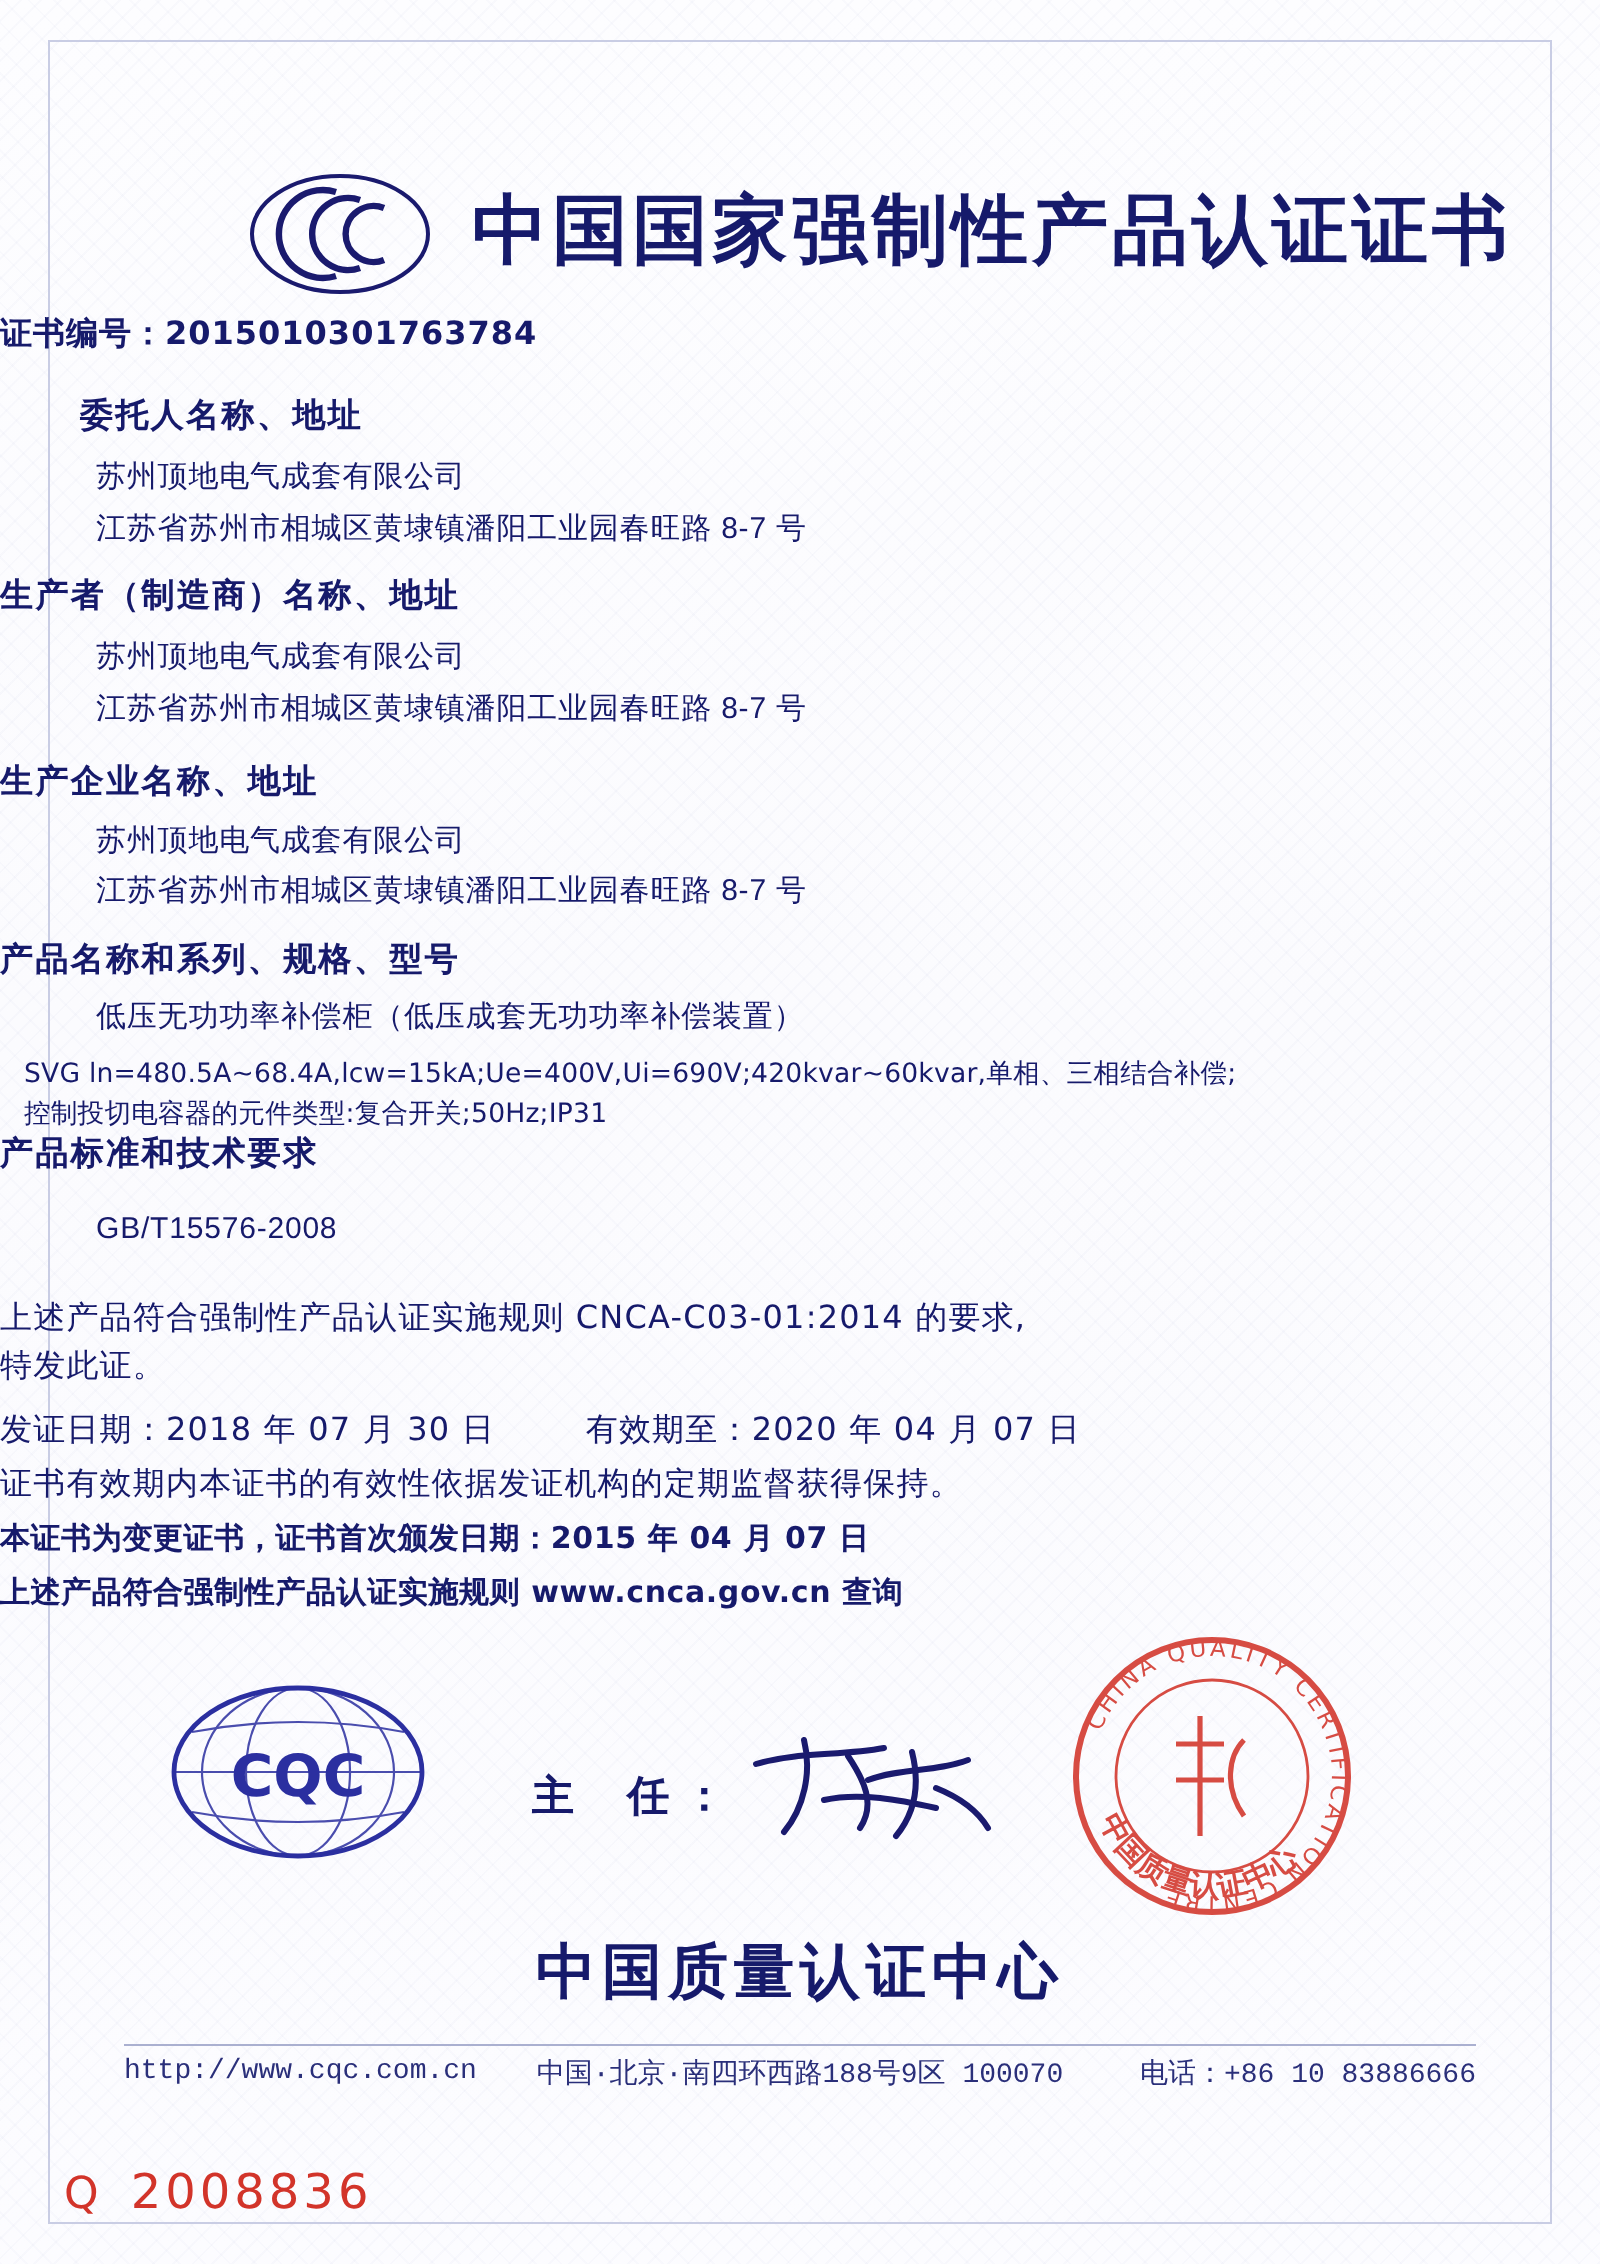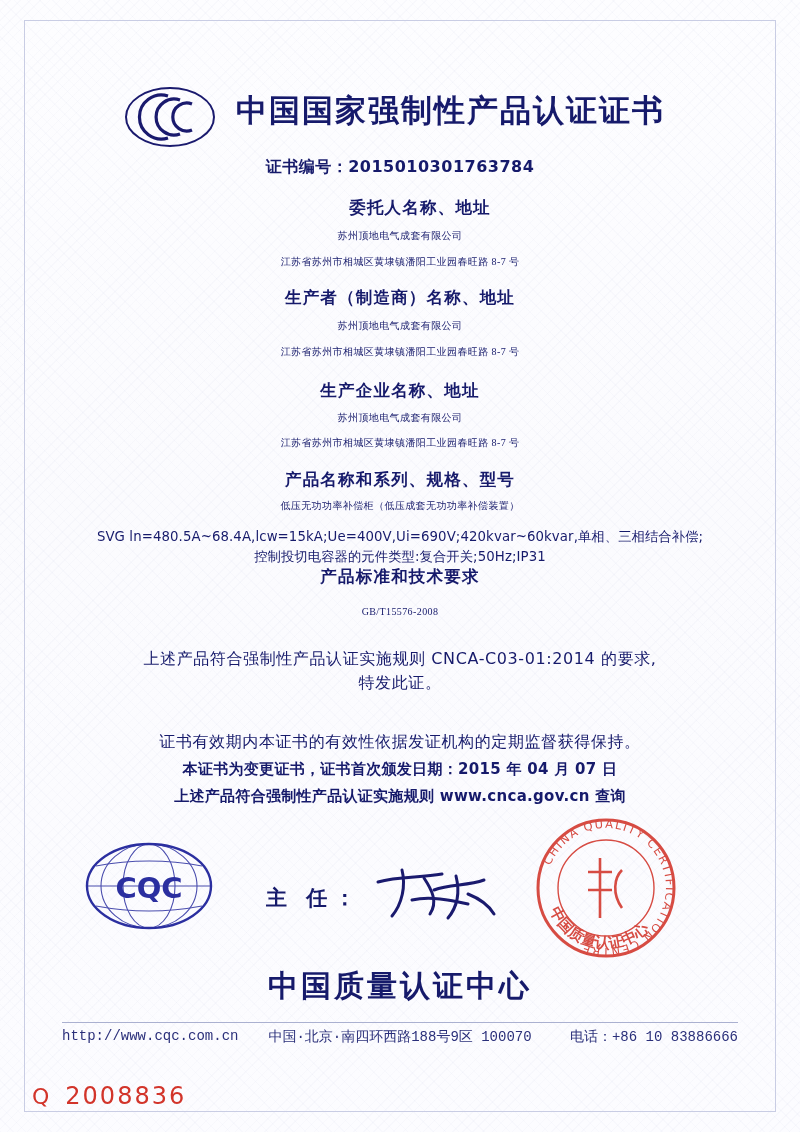--- a/index.html
+++ b/index.html
@@ -56,61 +56,62 @@
     width: 96px;
     height: 62px;
   }
   .ccc-logo svg { display: block; }
 
   .main-title {
     position: absolute;
     left: 236px;
     top: 4px;
     font-family: "DejaVu Sans", sans-serif;
-    font-size: 31px;
+    font-size: 38px;
     font-weight: bold;
     letter-spacing: 2px;
     color: #161a6b;
     white-space: nowrap;
   }
 
   
   .row {
     position: absolute;
     left: 0;
     right: 0;
-    text-align: center;
     white-space: nowrap;
   }
   .cert-no {
     top: 157px;
     font-size: 16px;
     font-weight: bold;
     letter-spacing: 0.5px;
     font-family: "DejaVu Sans", sans-serif;
     color: #161a6b;
   }
   .section-head {
     font-size: 16.5px;
     font-weight: bold;
     font-family: "DejaVu Sans", sans-serif;
     letter-spacing: 1.2px;
     color: #161a6b;
   }
   .body-line {
-    font-size: 10px;
-    font-family: Liberation Serif, serif;
+    font-size: 15px;
+    font-family: Liberation Sans, sans-serif;
     color: #161a6b;
     letter-spacing: 0.4px;
+    padding-left: 48px;
   }
   .body-small {
     font-size: 13.3px;
     font-family: "DejaVu Sans", sans-serif;
     color: #161a6b;
     letter-spacing: 0.1px;
+    padding-left: 12px;
   }
   .bold-line {
     font-size: 16px;
     font-weight: normal;
     font-family: "DejaVu Sans", sans-serif;
     color: #161a6b;
     letter-spacing: 0.6px;
   }
   .bold-line-sm {
     font-size: 15px;
@@ -152,21 +153,21 @@
     height: 92px;
   }
 
   
   .director-label {
     position: absolute;
     left: 266px;
     top: 884px;
     font-size: 21px;
     font-weight: bold;
-    font-family: Liberation Serif, serif;
+    font-family: Liberation Mono, monospace;
     letter-spacing: 7px;
     color: #161a6b;
   }
   .signature {
     position: absolute;
     left: 372px;
     top: 860px;
     width: 130px;
     height: 70px;
   }
@@ -273,20 +274,25 @@
     <div class="row body-line p500">低压无功功率补偿柜（低压成套无功功率补偿装置）</div>
     <div class="row body-small p529">SVG ln=480.5A~68.4A,lcw=15kA;Ue=400V,Ui=690V;420kvar~60kvar,单相、三相结合补偿;</div>
     <div class="row body-small p549">控制投切电容器的元件类型:复合开关;50Hz;IP31</div>
 
     <div class="row section-head p584">产品标准和技术要求</div>
     <div class="row body-line p616">GB/T15576-2008</div>
 
     <div class="row bold-line p650">上述产品符合强制性产品认证实施规则 CNCA-C03-01:2014 的要求,</div>
     <div class="row bold-line p674">特发此证。</div>
 
+    <div class="row bold-line p706">
+      <span>发证日期：</span><span>2018 年 07 月 30 日</span>
+      <span style="display:inline-block;width:34px;"></span>
+      <span>有效期至：</span><span>2020 年 04 月 07 日</span>
+    </div>
 
     <div class="row bold-line p733">证书有效期内本证书的有效性依据发证机构的定期监督获得保持。</div>
     <div class="row bold-line-sm p761">本证书为变更证书，证书首次颁发日期：2015 年 04 月 07 日</div>
     <div class="row bold-line-sm p788">上述产品符合强制性产品认证实施规则 www.cnca.gov.cn 查询</div>
 
     <div class="cqc-logo">
       <svg width="130" height="92" viewBox="0 0 130 92">
         <ellipse cx="65" cy="46" rx="62" ry="42" fill="none" stroke="#2b2fa0" stroke-width="2.4"></ellipse>
         <g fill="none" stroke="#2b2fa0" stroke-width="1.1" opacity="0.85">
           <ellipse cx="65" cy="46" rx="26" ry="42"></ellipse>

